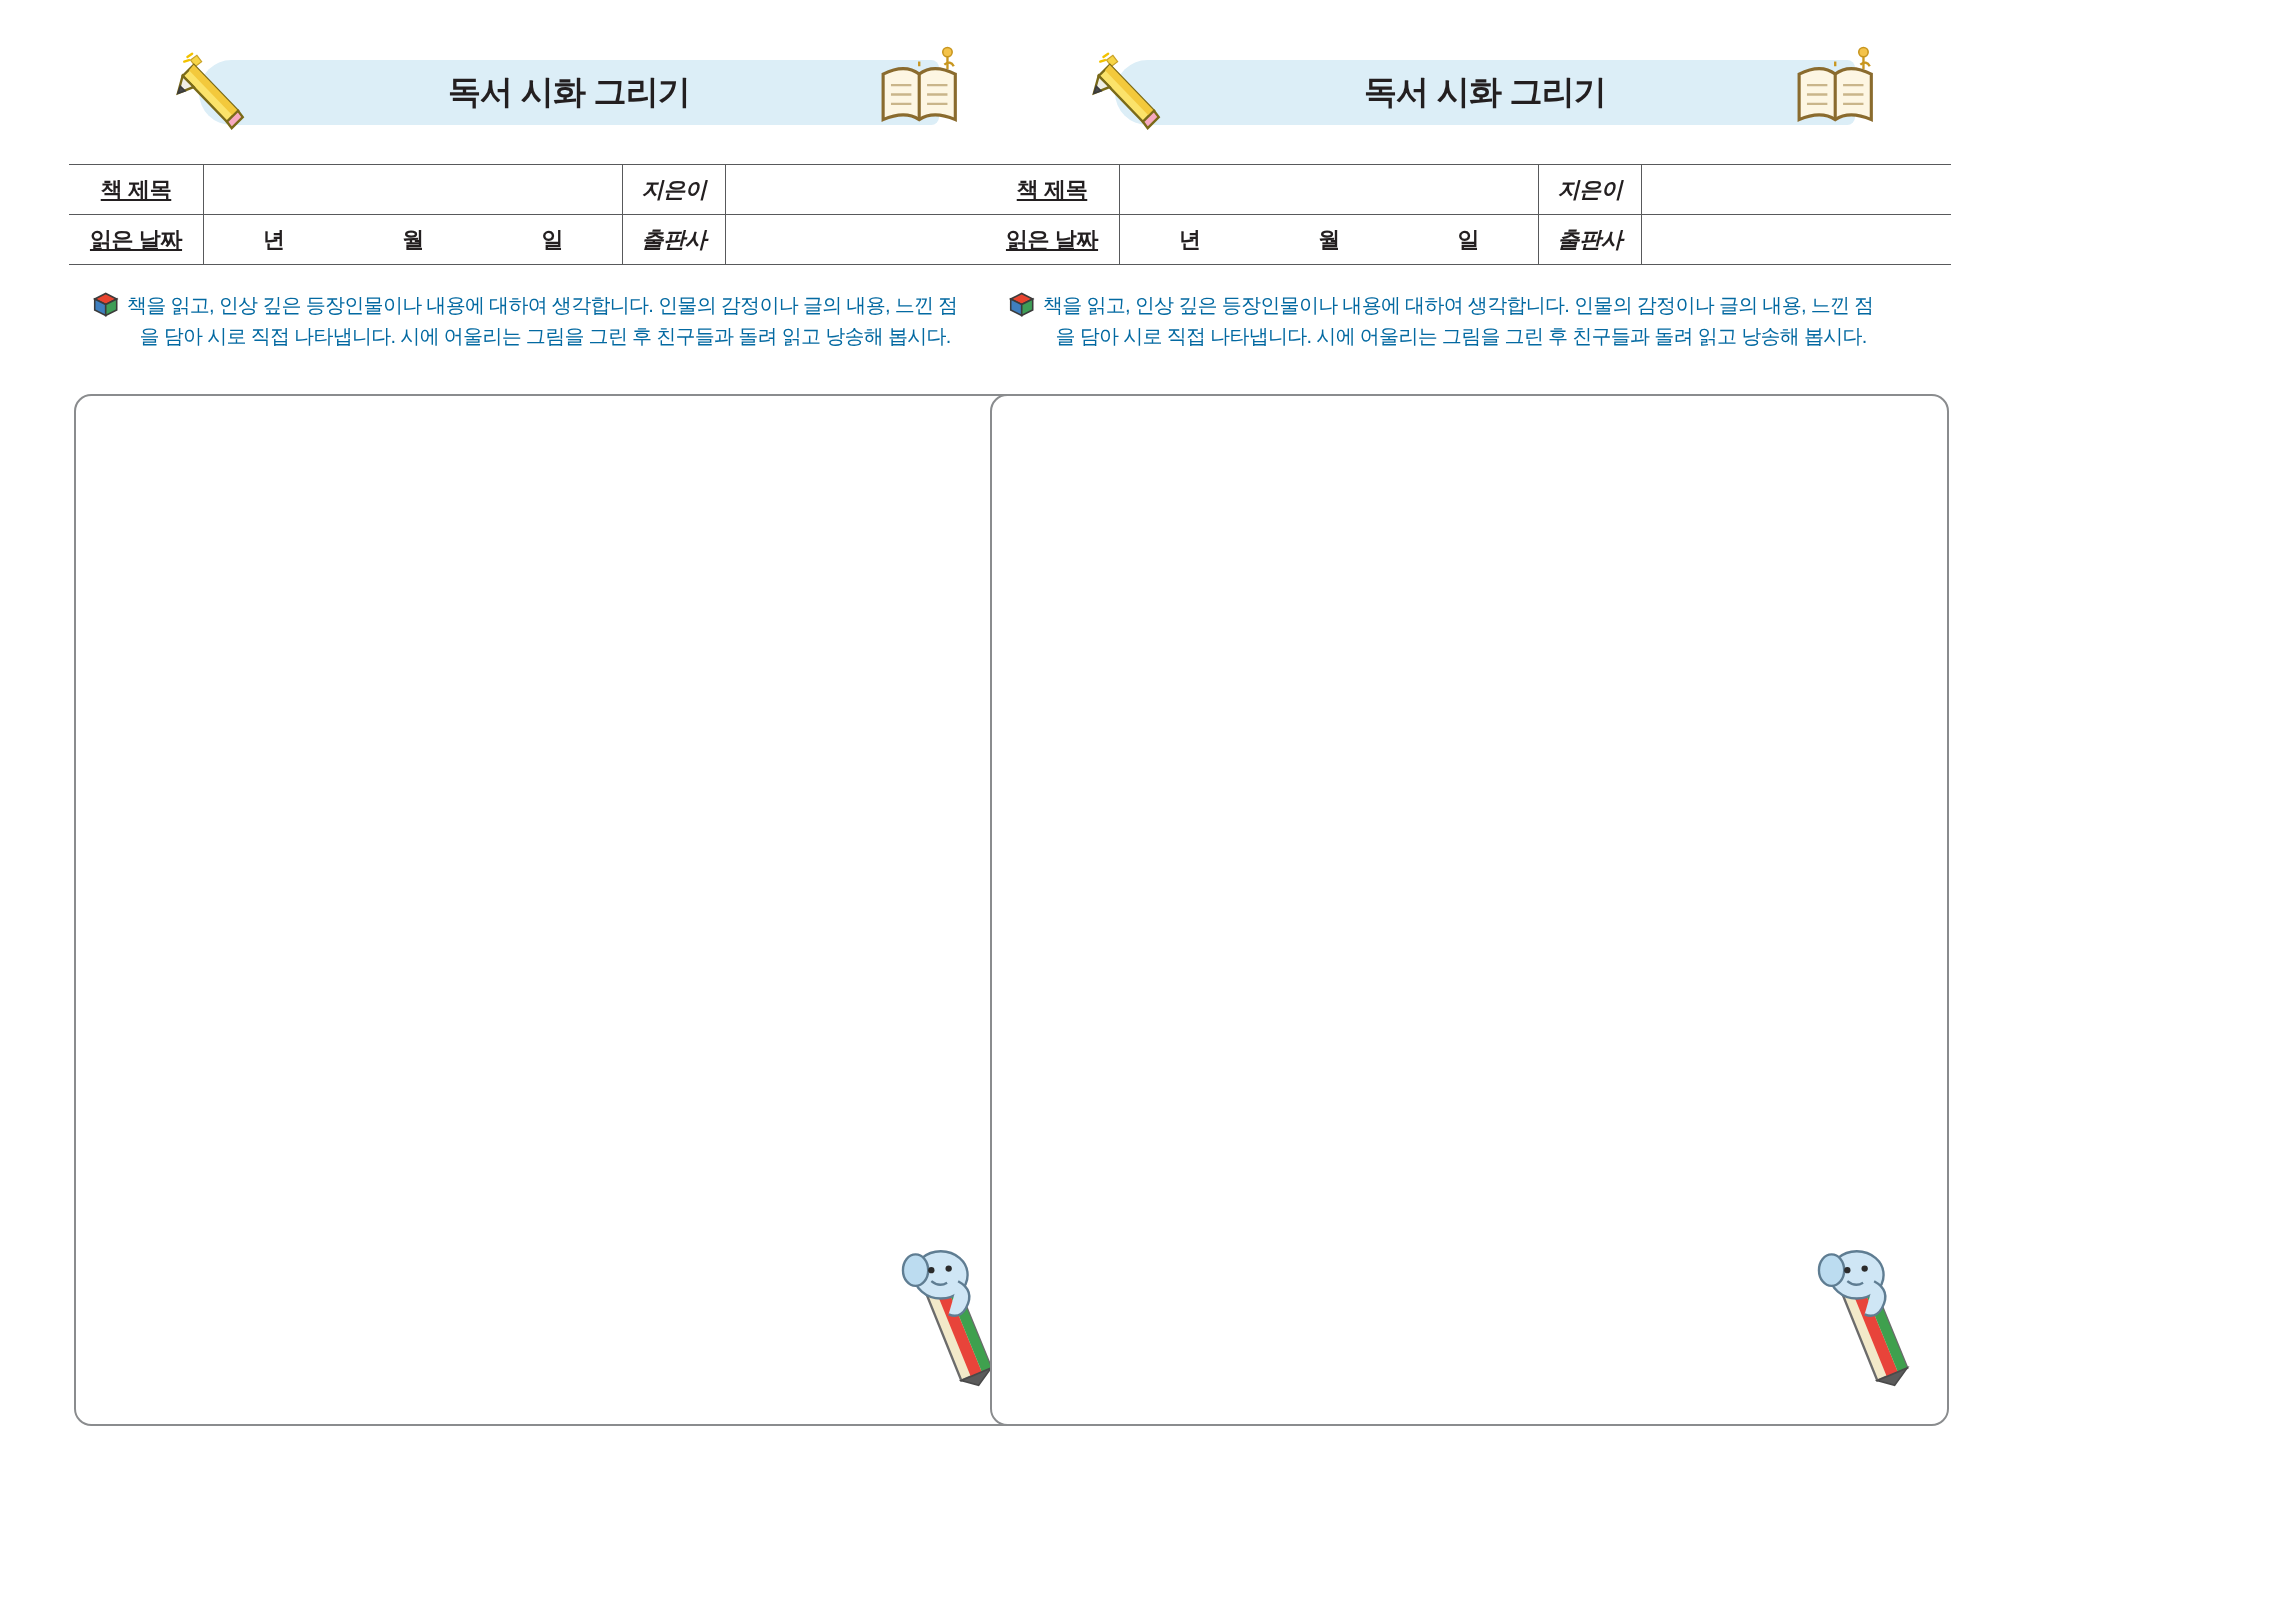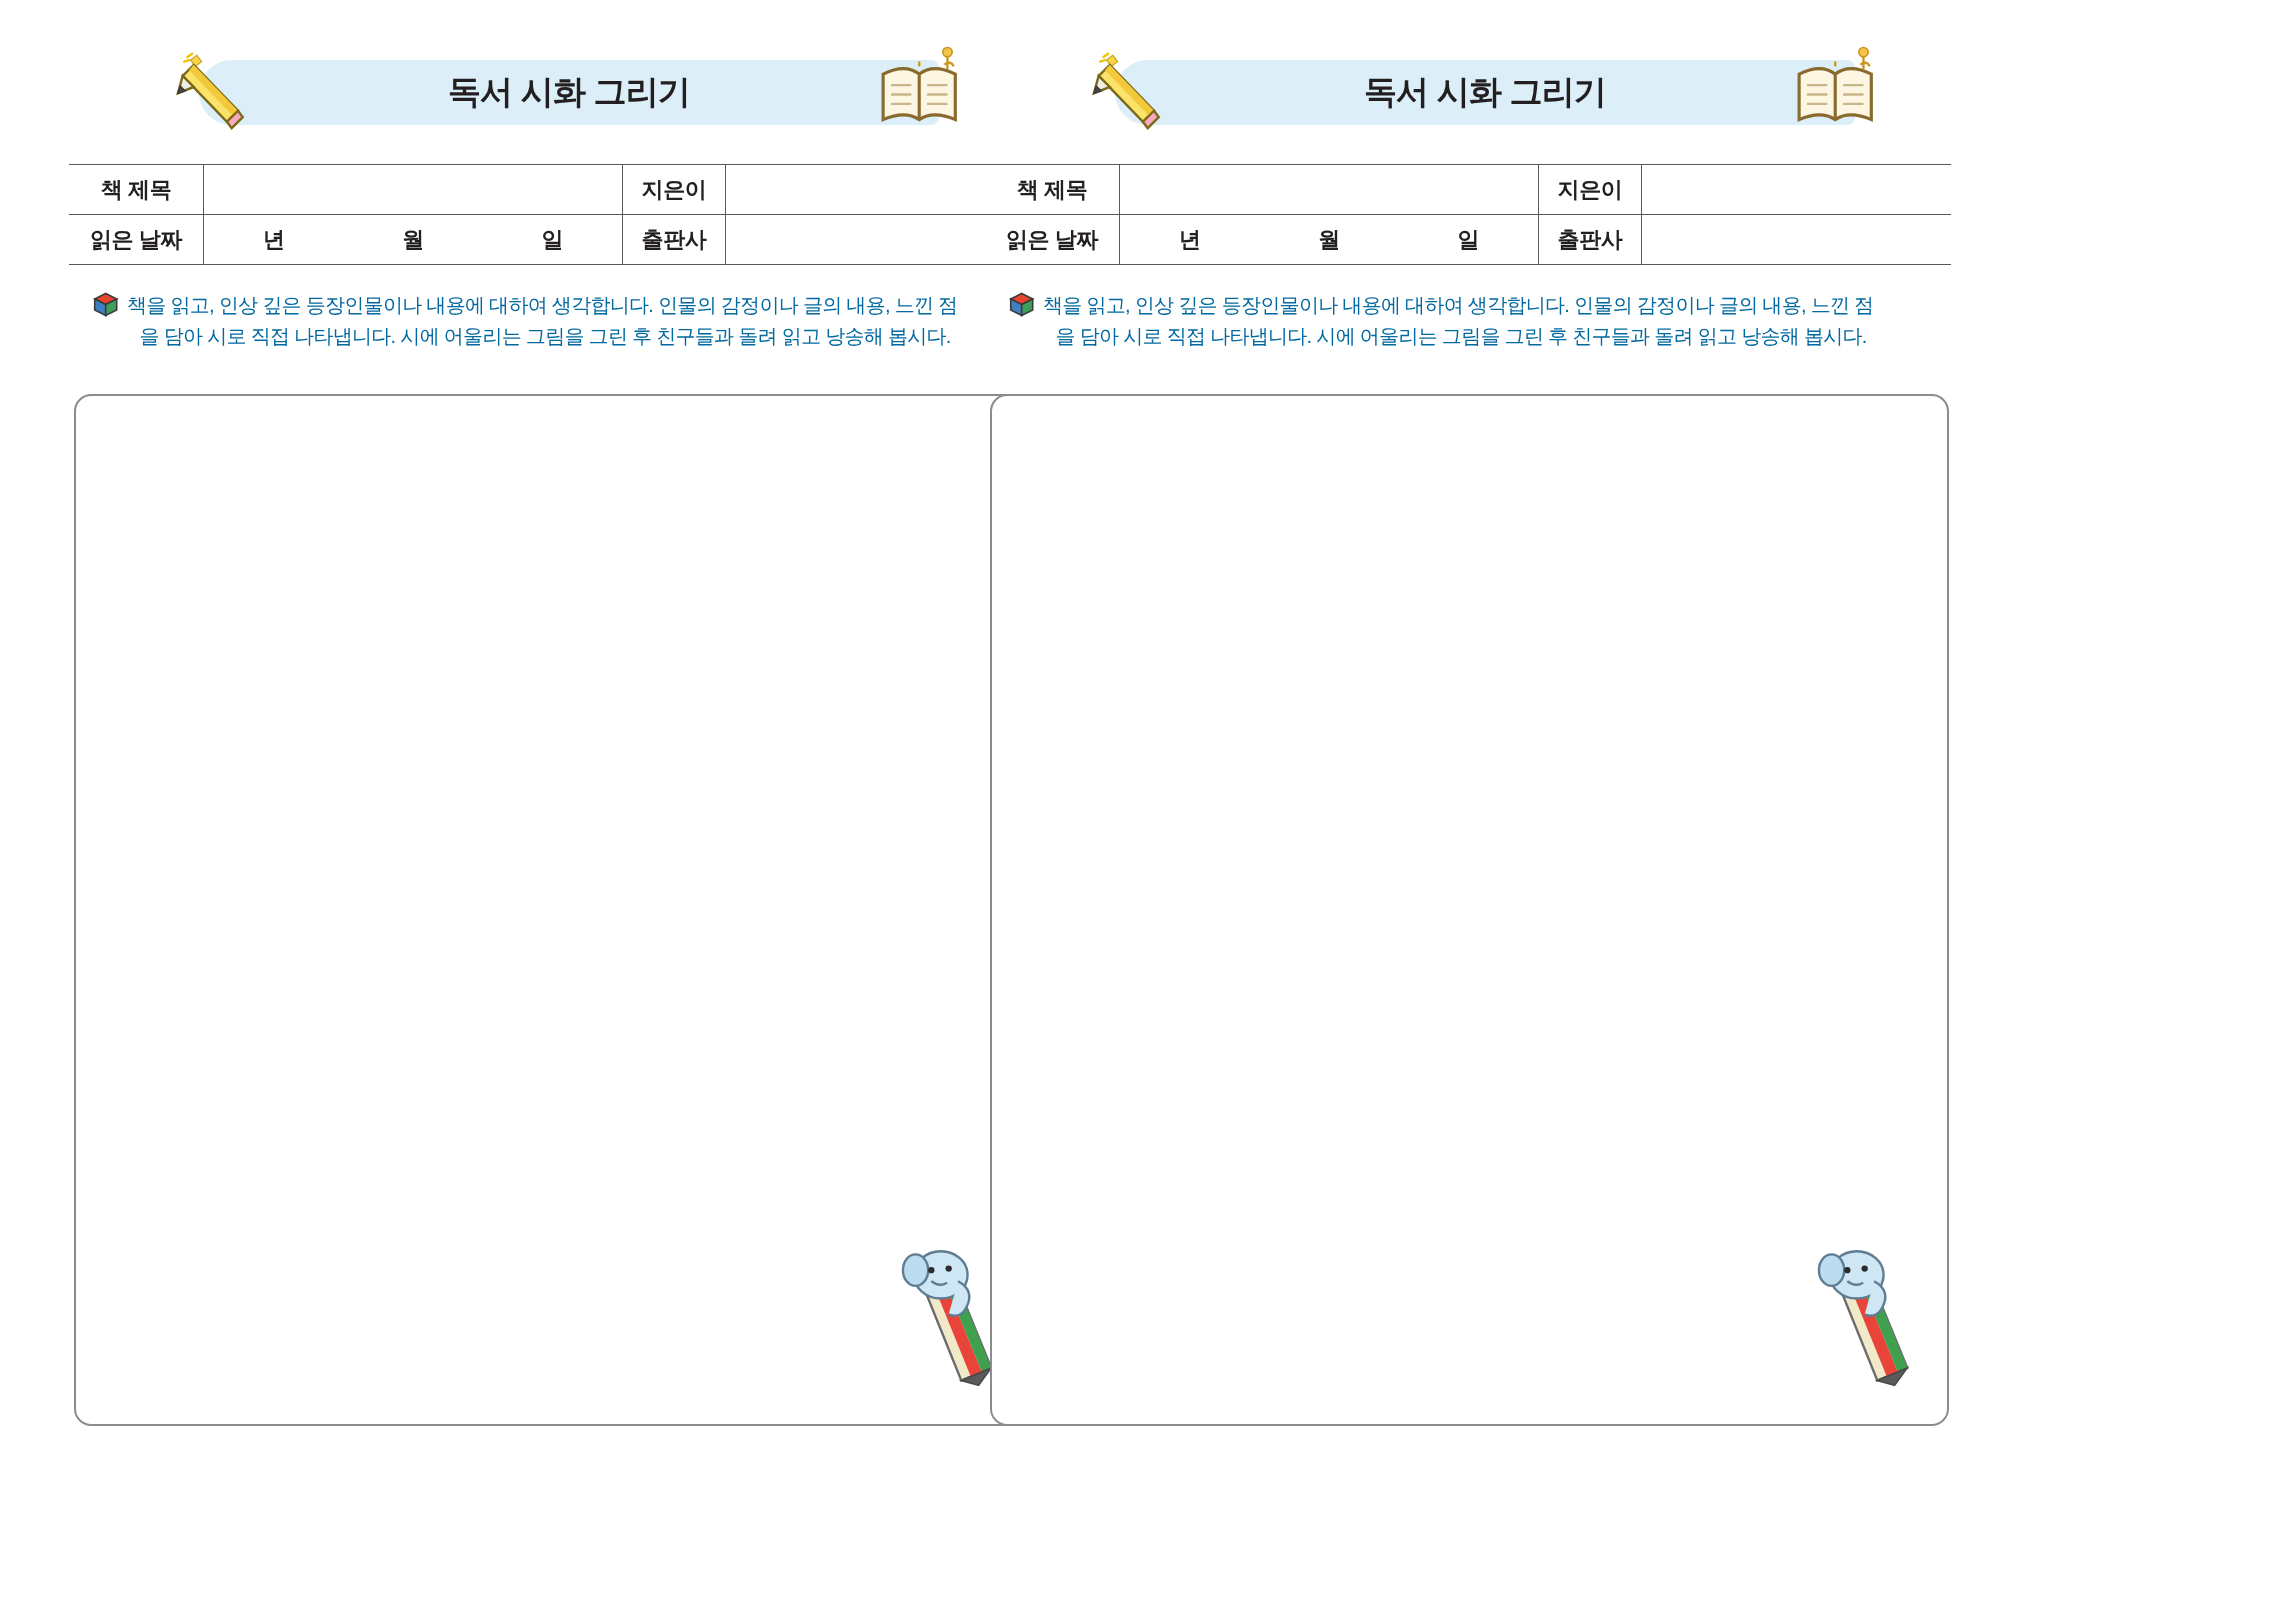--- a/index.html
+++ b/index.html
@@ -96,27 +96,28 @@
     color: #231f20;
   }
   .info-table td.label {
     width: 134px;
   }
   .info-table td.value {
     width: 418px;
   }
   .info-table td.label2 {
     width: 102px;
+    font-style: italic;
   }
   .info-table td.value2 {
     width: 309px;
   }
   .info-table tr.row1 td { border-top: 1.6px solid #58595b; }
   
-  .info-table td:first-child { border-left: none; }
+  .info-table td:first-child { border-left: none; text-decoration: underline; }
   .info-table td:last-child { border-right: none; }
 
   .date-cell {
     display: flex;
     align-items: center;
     justify-content: center;
     gap: 0;
     height: 100%;
   }
   .date-cell span {

